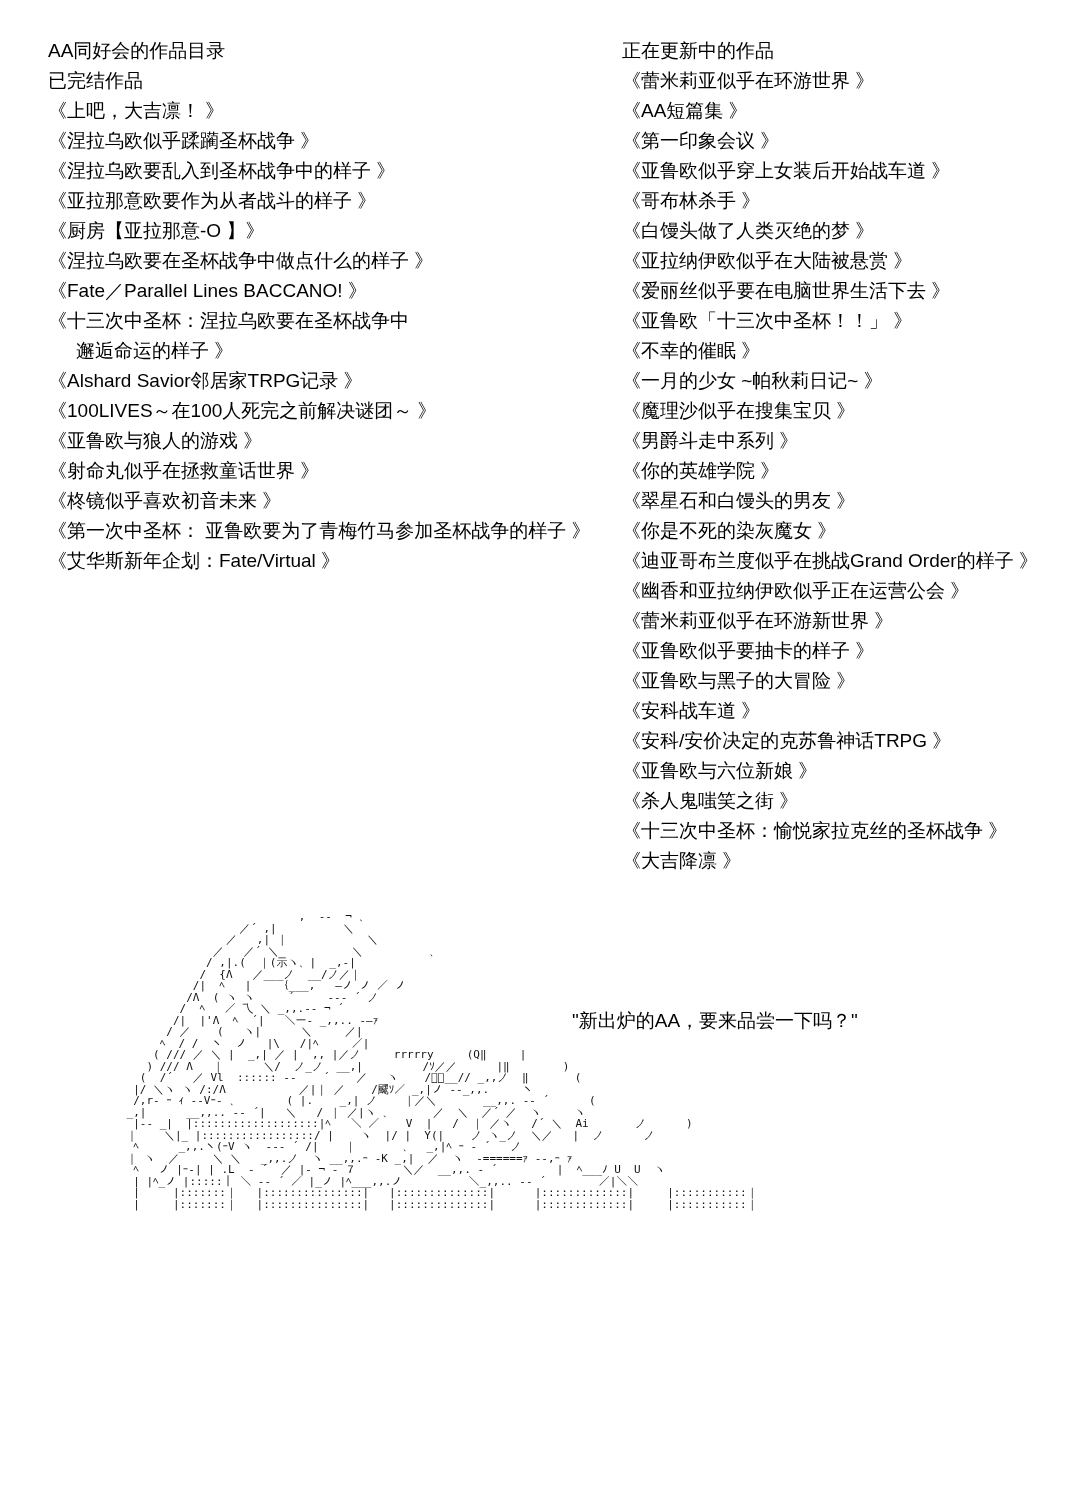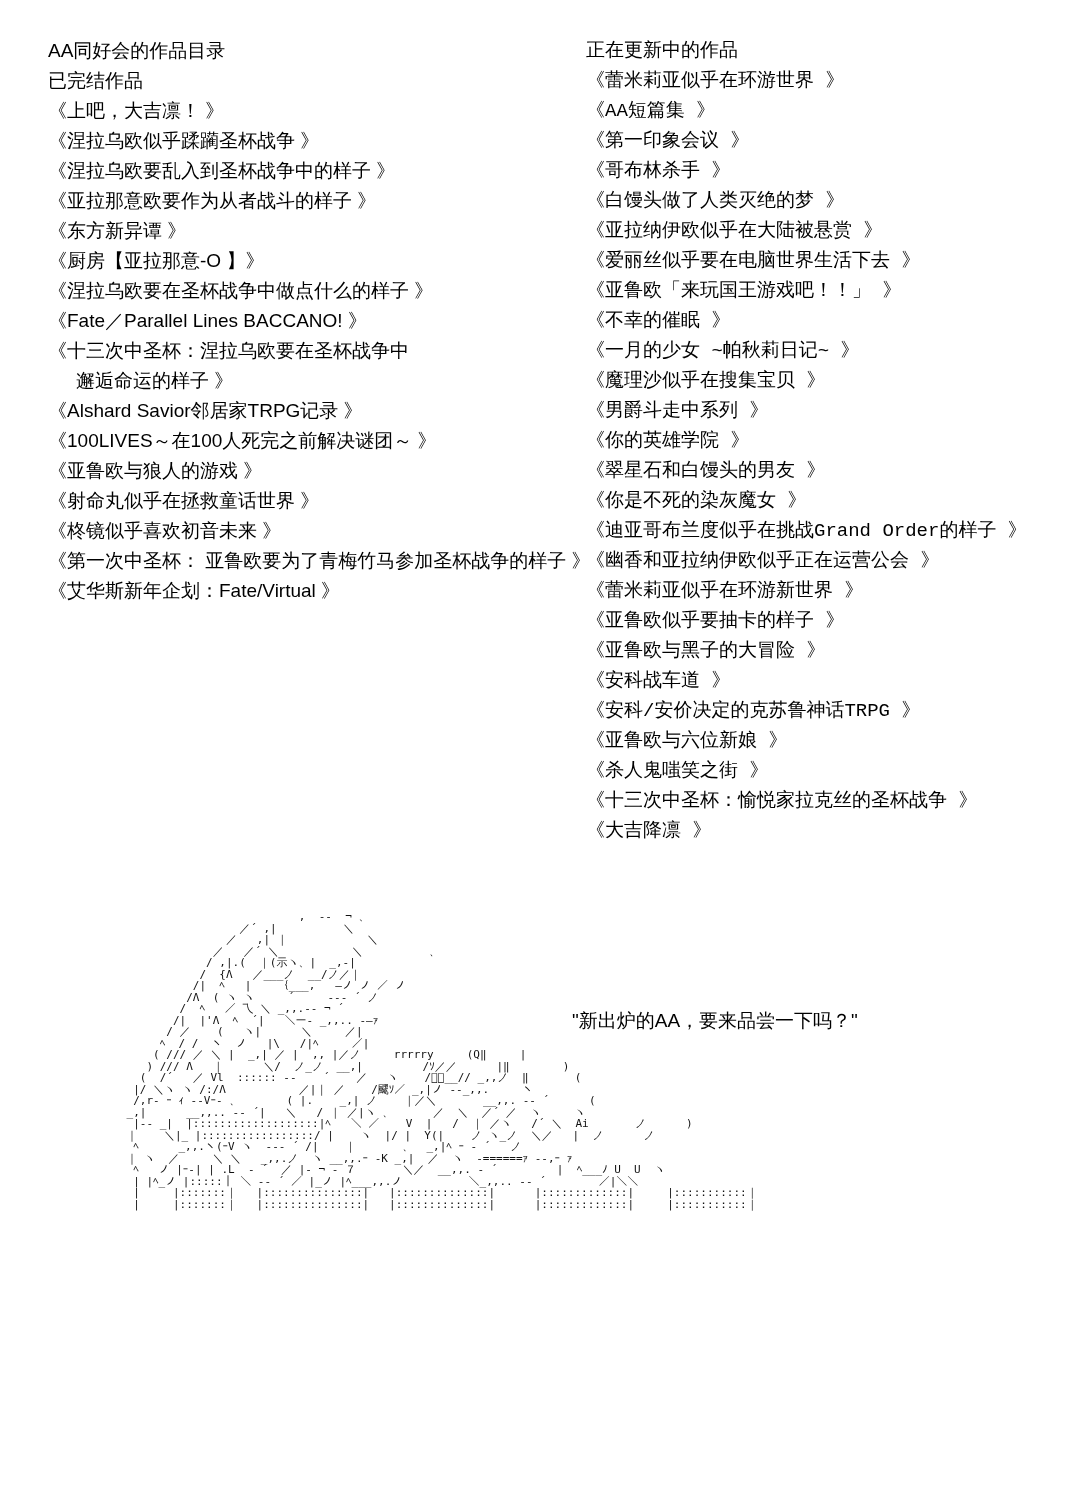--- a/index.html
+++ b/index.html
@@ -18,21 +18,21 @@
   .page {
     position: relative;
     width: 1071px;
     height: 1489px;
   }
   .col {
     position: absolute;
     top: 36px;
   }
   .col-left { left: 48px; width: 560px; }
-  .col-right { left: 586px; width: 450px; font-family: Liberation Mono, monospace; }
+  .col-right { left: 622px; width: 450px; }
 
   .heading {
     font-size: 19px;
     line-height: 30px;
     white-space: pre;
   }
   .entry {
     font-size: 19px;
     line-height: 30px;
     white-space: pre;
@@ -82,21 +82,20 @@
 <div class="page">
 
   <div class="col col-left">
     <div class="heading">AA同好会的作品目录</div>
     <div class="heading">已完结作品</div>
     <div>
       <div class="entry">《上吧，大吉凛！ 》</div>
       <div class="entry">《涅拉乌欧似乎蹂躏圣杯战争 》</div>
       <div class="entry">《涅拉乌欧要乱入到圣杯战争中的样子 》</div>
       <div class="entry">《亚拉那意欧要作为从者战斗的样子 》</div>
-      <div class="entry">《东方新异谭 》</div>
       <div class="entry">《厨房【亚拉那意-O 】》</div>
       <div class="entry">《涅拉乌欧要在圣杯战争中做点什么的样子 》</div>
       <div class="entry">《Fate／Parallel Lines BACCANO! 》</div>
       <div class="entry">《十三次中圣杯：涅拉乌欧要在圣杯战争中</div>
       <div class="entry indent">邂逅命运的样子 》</div>
       <div class="entry">《Alshard Savior邻居家TRPG记录 》</div>
       <div class="entry">《100LIVES～在100人死完之前解决谜团～ 》</div>
       <div class="entry">《亚鲁欧与狼人的游戏 》</div>
       <div class="entry">《射命丸似乎在拯救童话世界 》</div>
       <div class="entry">《柊镜似乎喜欢初音未来 》</div>
@@ -104,25 +103,26 @@
       <div class="entry">《艾华斯新年企划：Fate/Virtual 》</div>
     </div>
   </div>
 
   <div class="col col-right">
     <div class="heading">正在更新中的作品</div>
     <div>
       <div class="entry">《蕾米莉亚似乎在环游世界 》</div>
       <div class="entry">《AA短篇集 》</div>
       <div class="entry">《第一印象会议 》</div>
+      <div class="entry">《亚鲁欧似乎穿上女装后开始战车道 》</div>
       <div class="entry">《哥布林杀手 》</div>
       <div class="entry">《白馒头做了人类灭绝的梦 》</div>
       <div class="entry">《亚拉纳伊欧似乎在大陆被悬赏 》</div>
       <div class="entry">《爱丽丝似乎要在电脑世界生活下去 》</div>
-      <div class="entry">《亚鲁欧「来玩国王游戏吧！！」 》</div>
+      <div class="entry">《亚鲁欧「十三次中圣杯！！」 》</div>
       <div class="entry">《不幸的催眠 》</div>
       <div class="entry">《一月的少女 ~帕秋莉日记~ 》</div>
       <div class="entry">《魔理沙似乎在搜集宝贝 》</div>
       <div class="entry">《男爵斗走中系列 》</div>
       <div class="entry">《你的英雄学院 》</div>
       <div class="entry">《翠星石和白馒头的男友 》</div>
       <div class="entry">《你是不死的染灰魔女 》</div>
       <div class="entry">《迪亚哥布兰度似乎在挑战Grand Order的样子 》</div>
       <div class="entry">《幽香和亚拉纳伊欧似乎正在运营公会 》</div>
       <div class="entry">《蕾米莉亚似乎在环游新世界 》</div>

